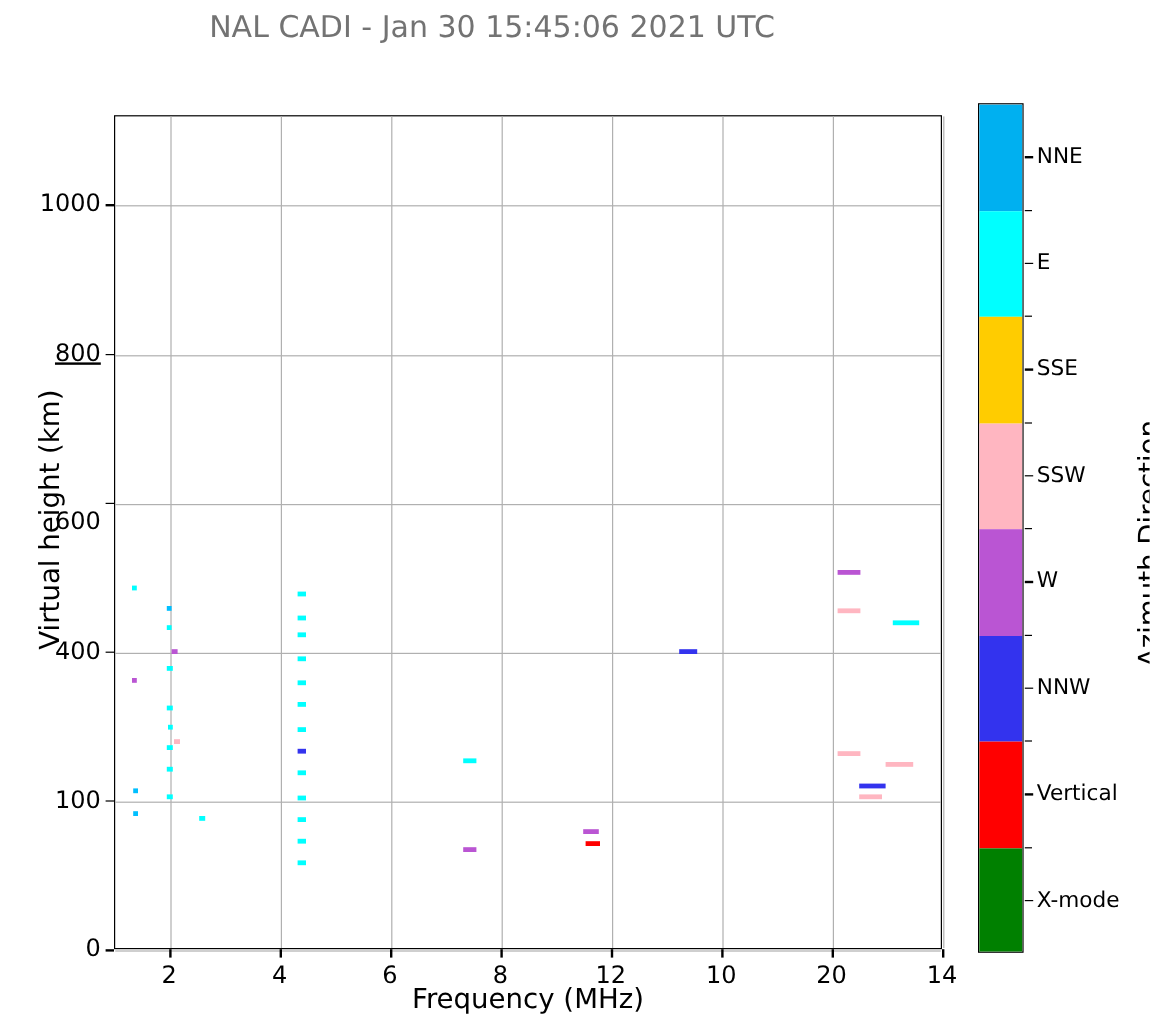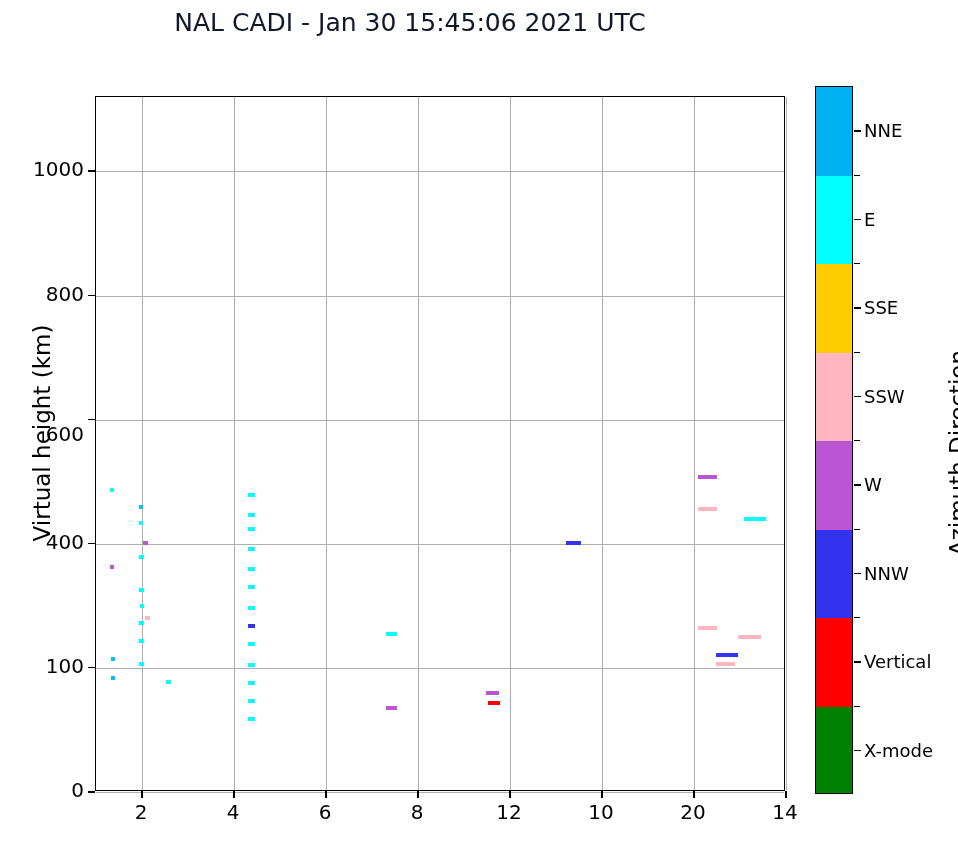--- a/index.html
+++ b/index.html
@@ -11,21 +11,21 @@
     position:relative;
   }
   #figure{position:absolute;left:0;top:0;width:958px;height:857px;}
 
   
   #chart-title{
     position:absolute;
     left:0;top:8px;width:820px;
     text-align:center;
     font-size:25px;
-    color:#0f172a;
+    color:#737373;
     letter-spacing:0px;
     white-space:nowrap;
   }
 
   
   #plot-area{
     position:absolute;
     left:95px;top:96px;
     width:690px;height:695px;
     border:1.6px solid #000;
@@ -188,41 +188,42 @@
   <div id="axes-decor">
       <div class="tick-y" style="top: 791px;"></div>
       <div class="ticklabel-y" style="top: 778px;">0</div>
       <div class="tick-y" style="top: 666.893px;"></div>
       <div class="ticklabel-y" style="top: 653.893px;">100</div>
       <div class="tick-y" style="top: 542.786px;"></div>
       <div class="ticklabel-y" style="top: 529.786px; text-align: center;">400</div>
       <div class="tick-y" style="top: 418.679px;"></div>
       <div class="ticklabel-y" style="top: 405.679px; margin-top: 16px;">600</div>
       <div class="tick-y" style="top: 294.571px;"></div>
-      <div class="ticklabel-y" style="top: 281.571px;">800</div>
+      <div class="ticklabel-y" style="top: 281.571px; text-decoration: underline;">800</div>
       <div class="tick-y" style="top: 170.464px;"></div>
       <div class="ticklabel-y" style="top: 157.464px;">1000</div>
       <div class="tick-x" style="left: 141px;"></div>
       <div class="ticklabel-x" style="left: 111px;">2</div>
       <div class="tick-x" style="left: 233px;"></div>
       <div class="ticklabel-x" style="left: 203px;">4</div>
       <div class="tick-x" style="left: 325px;"></div>
       <div class="ticklabel-x" style="left: 295px;">6</div>
       <div class="tick-x" style="left: 417px;"></div>
       <div class="ticklabel-x" style="left: 387px;">8</div>
       <div class="tick-x" style="left: 509px;"></div>
       <div class="ticklabel-x" style="left: 479px;">12</div>
       <div class="tick-x" style="left: 601px;"></div>
       <div class="ticklabel-x" style="left: 571px;">10</div>
       <div class="tick-x" style="left: 693px;"></div>
       <div class="ticklabel-x" style="left: 663px;">20</div>
       <div class="tick-x" style="left: 785px;"></div>
       <div class="ticklabel-x" style="left: 755px;">14</div>
     </div>
 
+  <div id="xlabel">Frequency (MHz)</div>
   <div id="ylabel">Virtual height (km)</div>
 
   <div id="colorbar">
       <div class="cb-seg" style="height: 88.5px; background: rgb(0, 176, 240);"></div>
       <div class="cb-seg" style="height: 88.5px; background: rgb(0, 255, 255);"></div>
       <div class="cb-seg" style="height: 88.5px; background: rgb(255, 204, 0);"></div>
       <div class="cb-seg" style="height: 88.5px; background: rgb(255, 182, 193);"></div>
       <div class="cb-seg" style="height: 88.5px; background: rgb(186, 85, 211);"></div>
       <div class="cb-seg" style="height: 88.5px; background: rgb(51, 51, 238);"></div>
       <div class="cb-seg" style="height: 88.5px; background: rgb(255, 0, 0);"></div>

